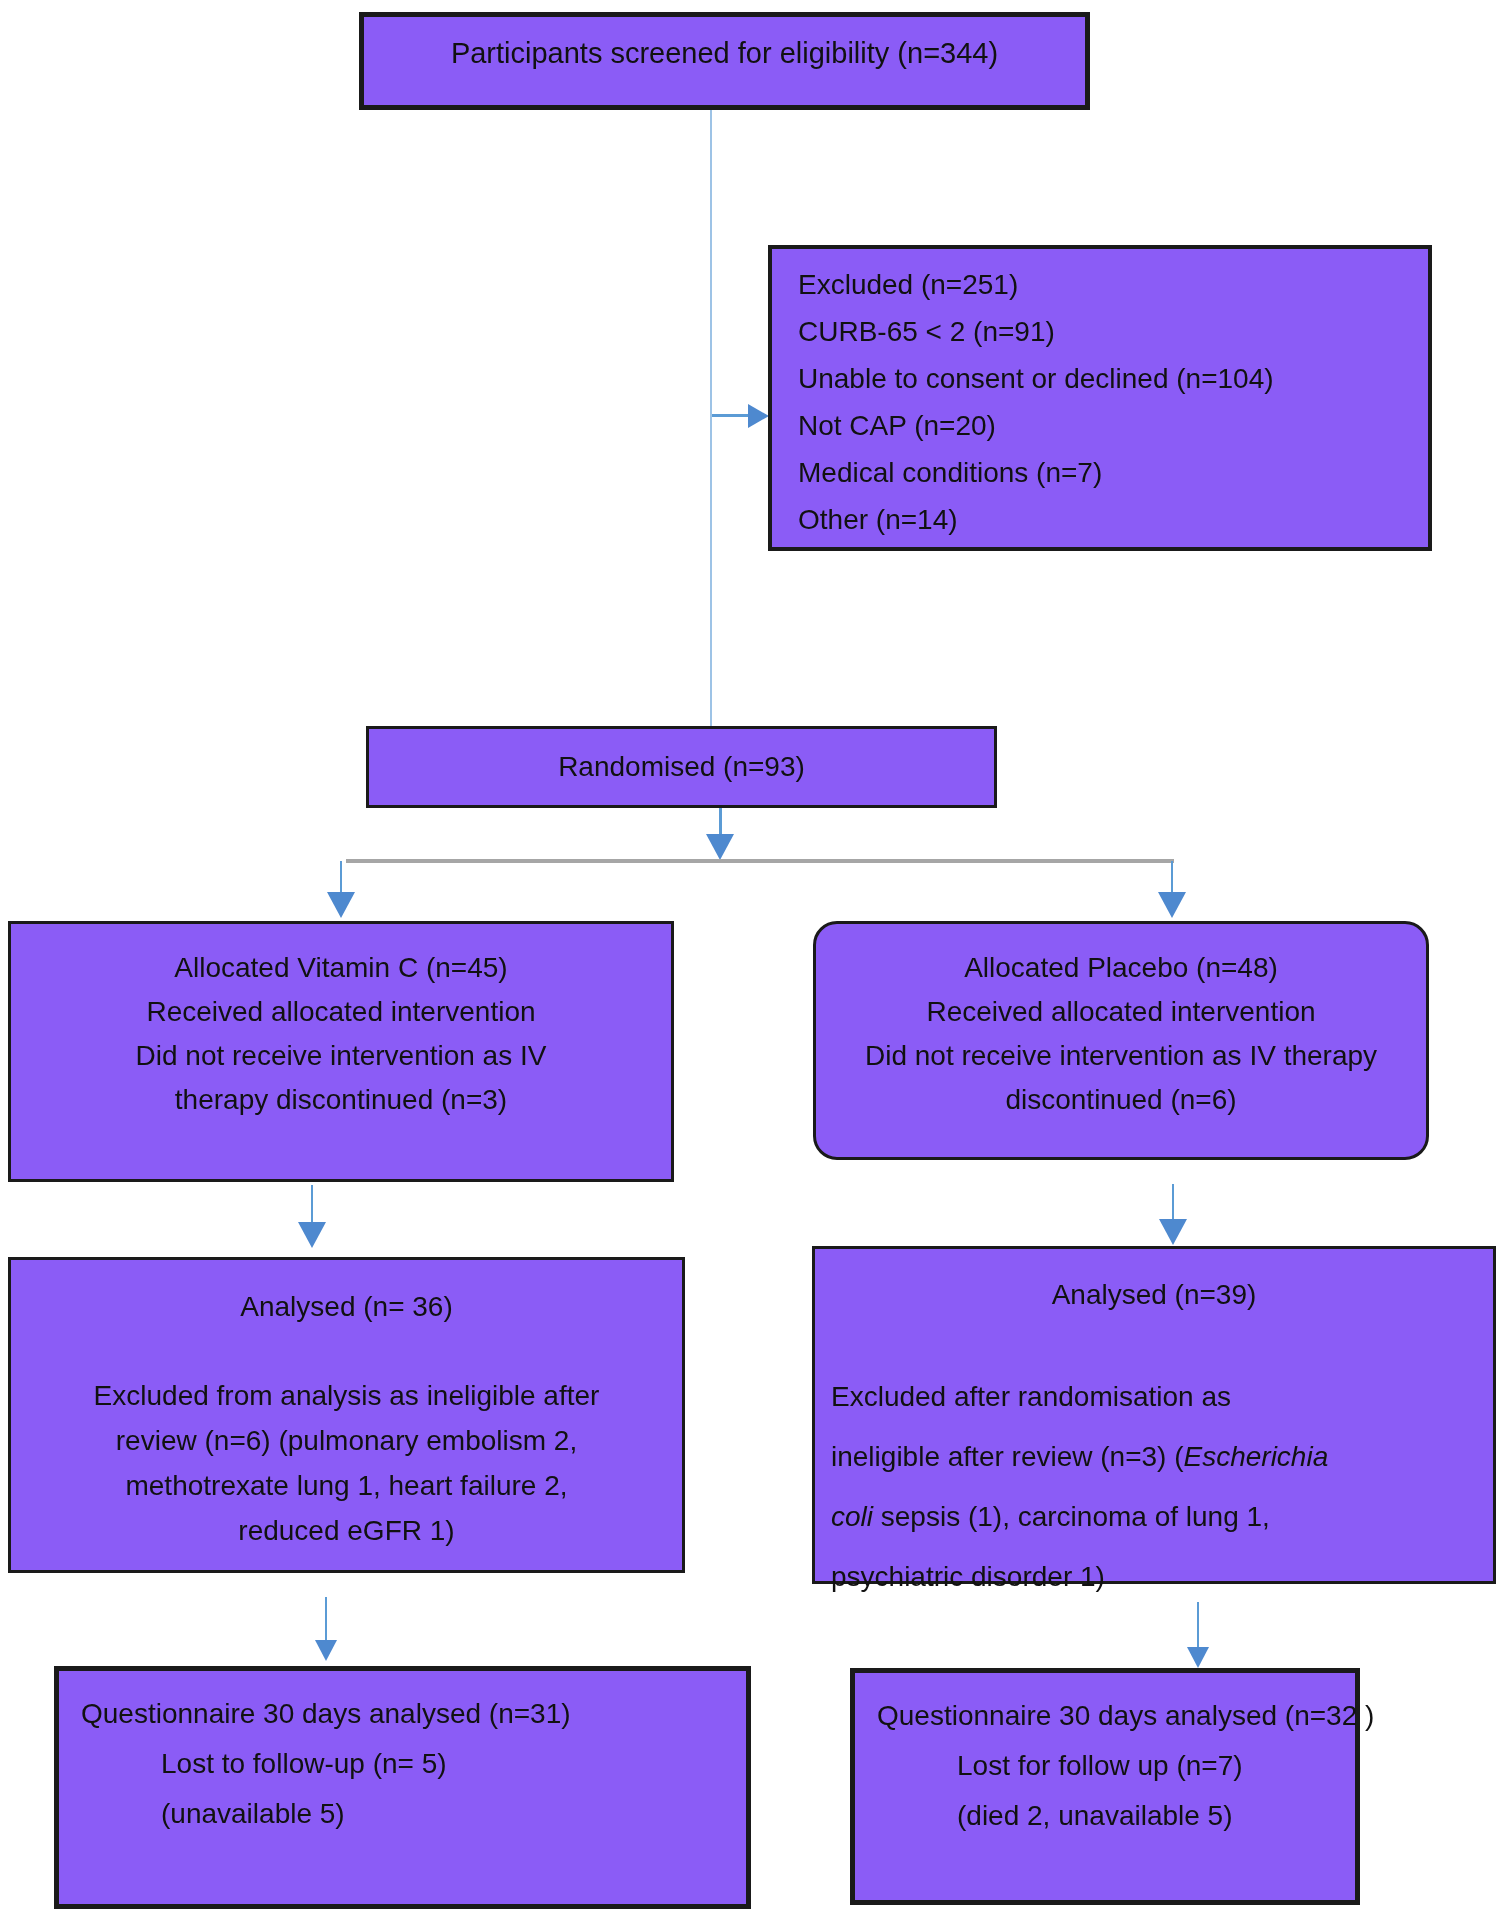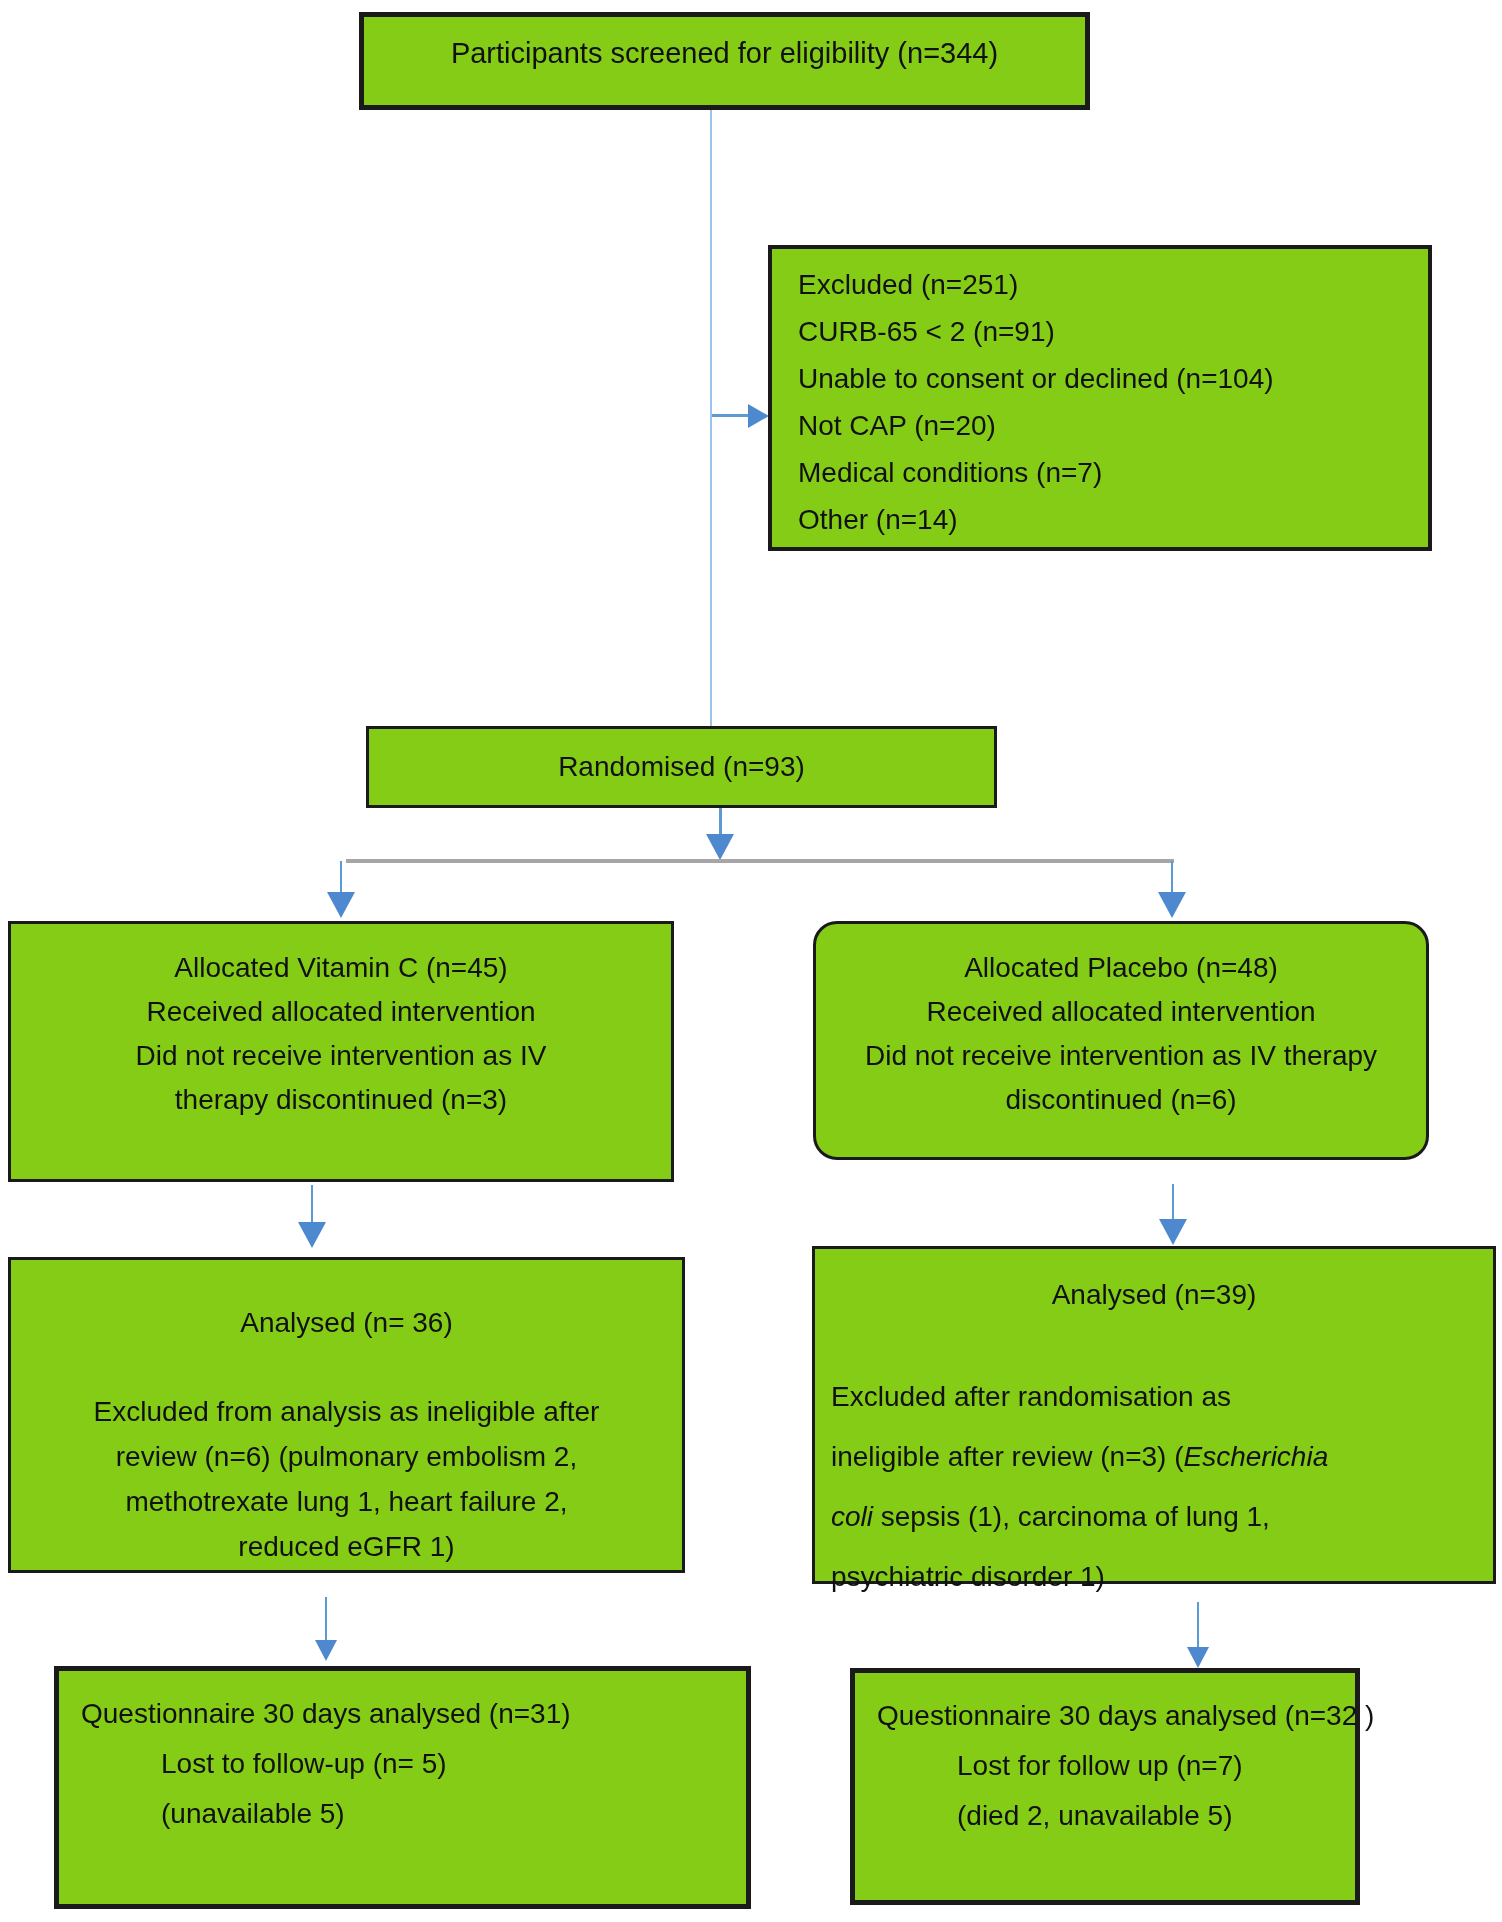--- a/index.html
+++ b/index.html
@@ -6,21 +6,21 @@
   .canvas{
     position:relative;
     width:1502px;height:1922px;
     background:#ffffff;
     font-family:"Liberation Sans","DejaVu Sans",sans-serif;
     color:#111111;
     overflow:hidden;
   }
   .box{
     position:absolute;
-    background:#84cc16;
+    background:#8b5cf6;
     border:3px solid #1a1a1a;
     box-sizing:border-box;
     font-size:28px;
     line-height:44px;
   }
   .box.thick{border-width:5px;}
   .box.med{border-width:4px;}
   .center{text-align:center;}
   .tline{white-space:nowrap;}
   
@@ -96,21 +96,21 @@
     <div class="tline">therapy discontinued (n=3)</div>
   </div>
 
   <div class="box center" style="left:813px;top:921px;width:616px;height:239px;padding-top:22px;border-radius:24px;">
     <div class="tline">Allocated Placebo (n=48)</div>
     <div class="tline">Received allocated intervention</div>
     <div class="tline">Did not receive intervention as IV therapy</div>
     <div class="tline">discontinued (n=6)</div>
   </div>
 
-  <div class="box center" style="left:8px;top:1257px;width:677px;height:316px;padding-top:40px;line-height:45px;">
+  <div class="box center" style="left:8px;top:1257px;width:677px;height:316px;padding-top:24px;line-height:45px;">
     <div class="tline">Analysed (n= 36)</div>
     <div style="height:44px;"></div>
     <div class="tline">Excluded from analysis as ineligible after</div>
     <div class="tline">review (n=6) (pulmonary embolism 2,</div>
     <div class="tline">methotrexate lung 1, heart failure 2,</div>
     <div class="tline">reduced eGFR 1)</div>
   </div>
 
   <div class="box" style="left:812px;top:1246px;width:684px;height:338px;padding-top:22px;line-height:48px;">
     <div class="tline center">Analysed (n=39)</div>

